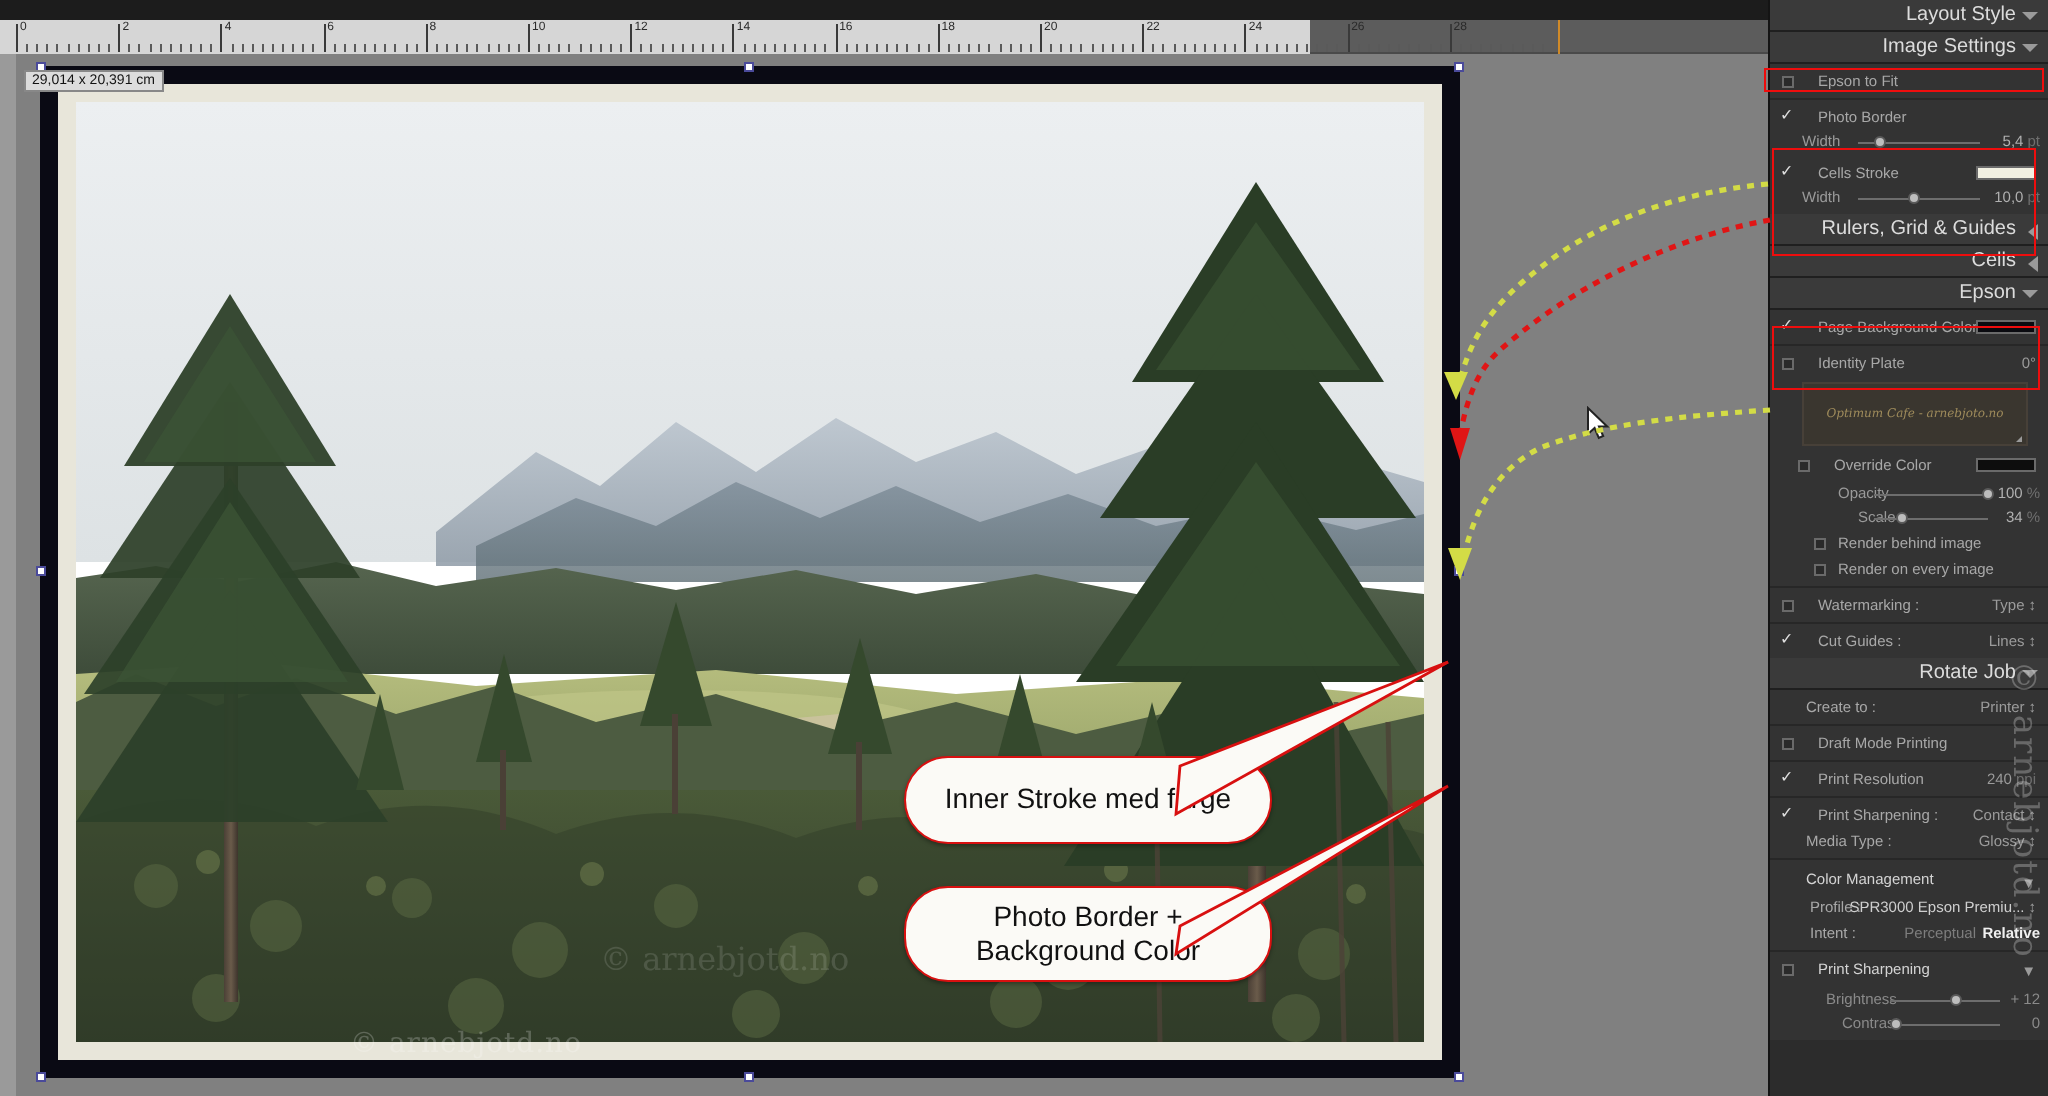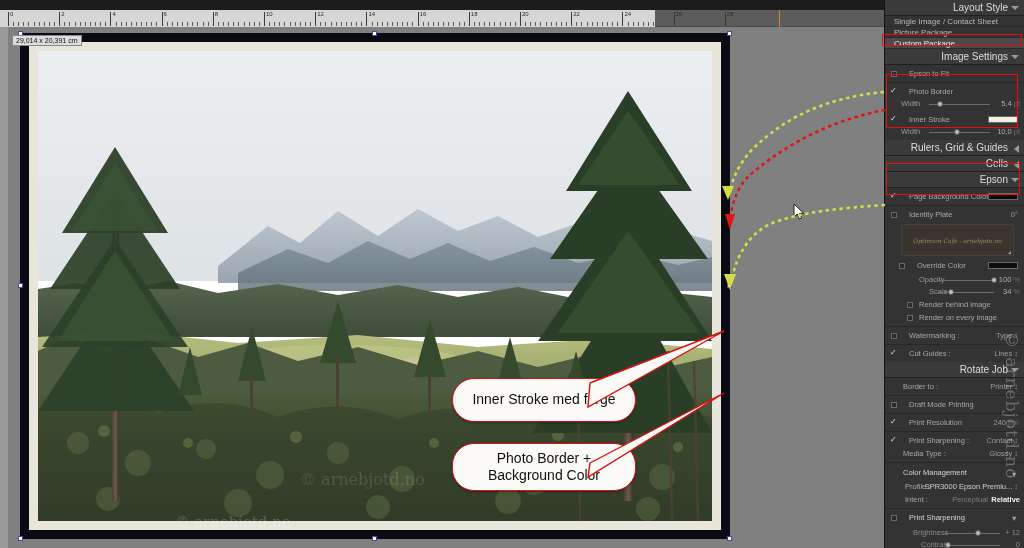--- a/index.html
+++ b/index.html
@@ -624,31 +624,20 @@
   </svg>
 
   <div class="wm-canvas">© arnebjotd.no</div>
 
   <div class="right-panel">
 
     <div class="panel-head">
       <span>Layout Style</span>
       <span class="tri"></span>
     </div>
-    <div class="panel-body" style="padding:0">
-      <div class="style-item">
-        <span>Single Image / Contact Sheet</span>
-      </div>
-      <div class="style-item">
-        <span>Picture Package</span>
-      </div>
-      <div class="style-item selected">
-        <span>Custom Package</span>
-      </div>
-    </div>
 
     <div class="panel-head">
       <span>Image Settings</span>
       <span class="tri"></span>
     </div>
     <div class="panel-body">
 
       <div class="row">
         <span class="cb"></span>
         <span class="lbl-ind">Epson to Fit</span>
@@ -664,21 +653,21 @@
         <span class="slabel">Width</span>
         <span class="track"></span>
         <span class="knob" id="knob-photoborder" style="left: 51.98px;"></span>
         <span class="sval">
           <span>5,4</span><span class="unit">pt</span>
         </span>
       </div>
 
       <div class="row" style="margin-top:3px">
         <span class="check">✓</span>
-        <span class="lbl-ind">Inner Stroke</span>
+        <span class="lbl-ind">Cells Stroke</span>
         <span class="swatch" id="sw-inner-stroke" style="background: rgb(242, 240, 226);"></span>
       </div>
       <div class="slider-row">
         <span class="slabel">Width</span>
         <span class="track"></span>
         <span class="knob" id="knob-innerstroke" style="left: 69.06px;"></span>
         <span class="sval">
           <span>10,0</span><span class="unit">pt</span>
         </span>
       </div>
@@ -772,21 +761,21 @@
       </div>
     </div>
 
     <div class="panel-head">
       <span>Rotate Job</span>
       <span class="tri"></span>
     </div>
     <div class="panel-body">
 
       <div class="row" style="padding-left:18px">
-        <span>Border to :</span>
+        <span>Create to :</span>
         <span class="val">
           <span>Printer</span><span class="stepper">↕</span>
         </span>
       </div>
 
       <div class="sep"></div>
 
       <div class="row">
         <span class="cb"></span>
         <span class="lbl-ind">Draft Mode Printing</span>

